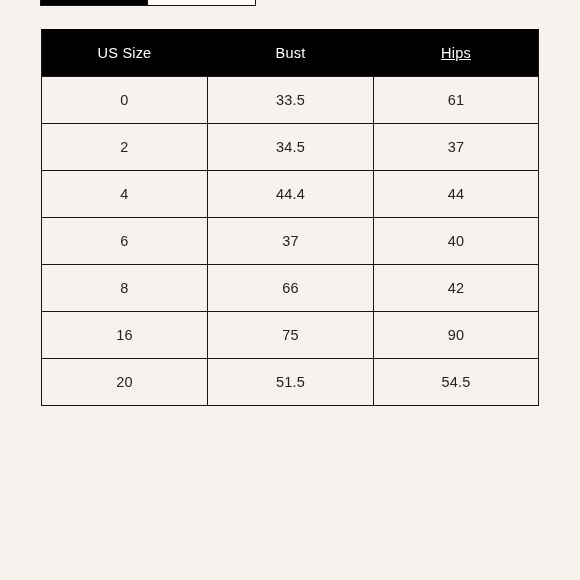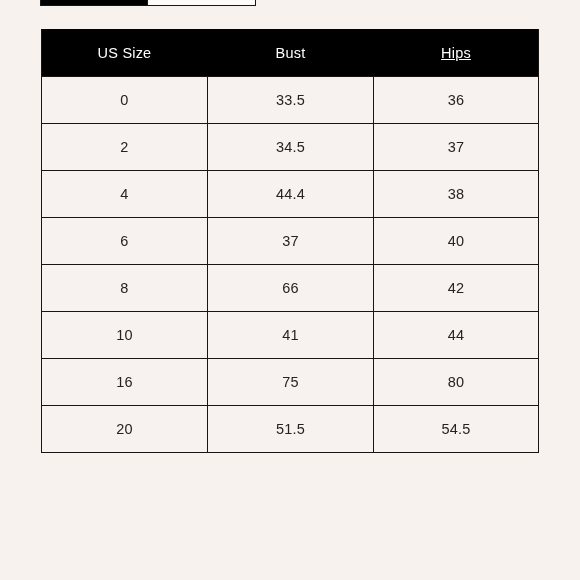--- a/index.html
+++ b/index.html
@@ -111,51 +111,46 @@
       <tr>
         <th>US Size</th>
         <th>Bust</th>
         <th>Hips</th>
       </tr>
     </thead>
     <tbody id="size-table-body">
         <tr>
           <td>0</td>
           <td>33.5</td>
-          <td>36</td>
+          <td>61</td>
         </tr>
         <tr>
           <td>2</td>
           <td>34.5</td>
           <td>37</td>
         </tr>
         <tr>
           <td>4</td>
           <td>44.4</td>
-          <td>38</td>
+          <td>44</td>
         </tr>
         <tr>
           <td>6</td>
           <td>37</td>
           <td>40</td>
         </tr>
         <tr>
           <td>8</td>
           <td>66</td>
           <td>42</td>
         </tr>
         <tr>
-          <td>10</td>
-          <td>41</td>
-          <td>44</td>
-        </tr>
-        <tr>
           <td>16</td>
           <td>75</td>
-          <td>80</td>
+          <td>90</td>
         </tr>
         <tr>
           <td>20</td>
           <td>51.5</td>
           <td>54.5</td>
         </tr>
       </tbody>
   </table>
 
 </div>

